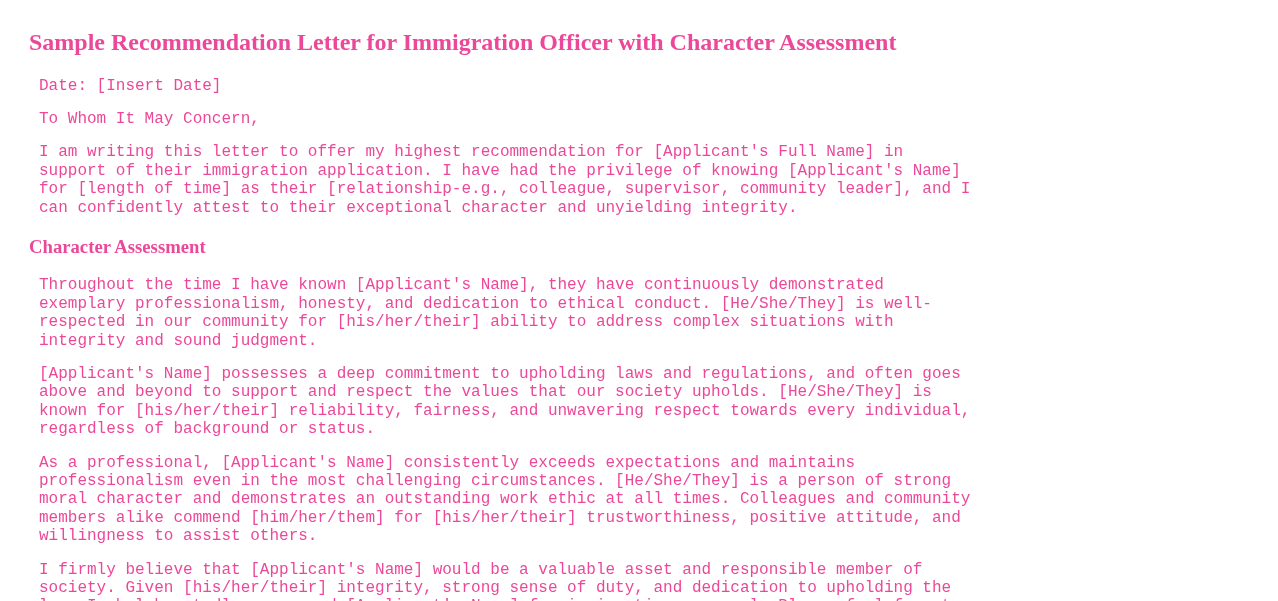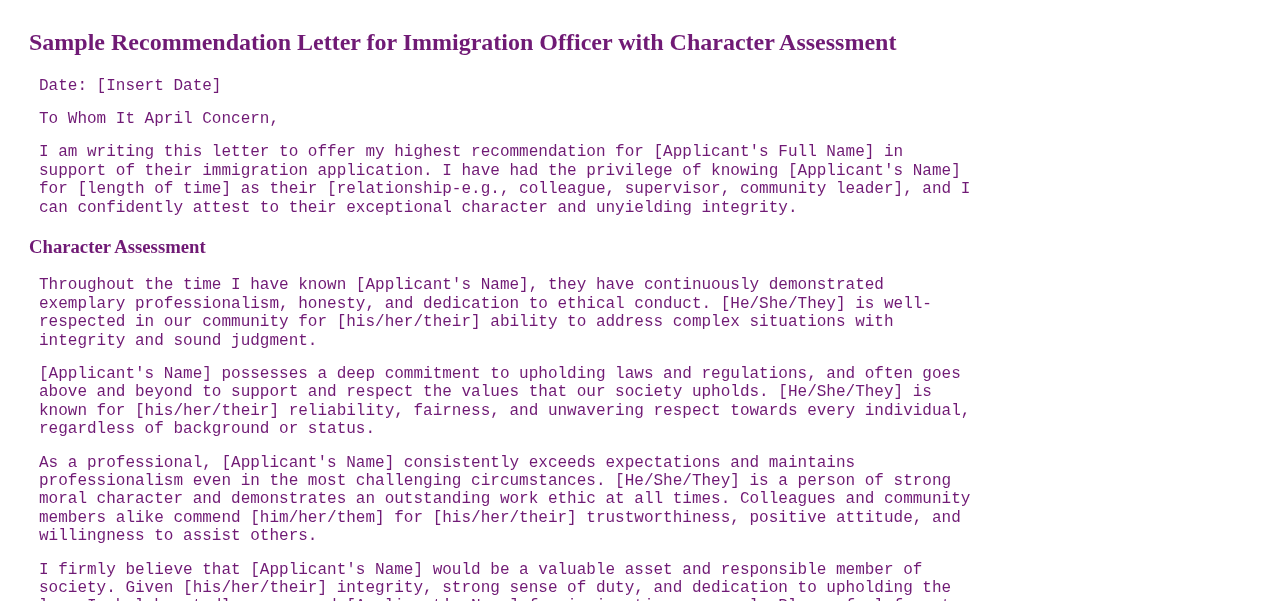--- a/index.html
+++ b/index.html
@@ -7,21 +7,21 @@
     padding: 0;
     background: #ffffff;
   }
   .page {
     position: relative;
     width: 1030px;
     height: 601px;
     overflow: hidden;
     box-sizing: border-box;
     background: #ffffff;
-    color: #701a75;
+    color: #ec4899;
     font-family: "Liberation Serif", "DejaVu Serif", serif;
     font-size: 16px;
     line-height: 1.15;
     padding: 10px 42px 0 29px;
   }
   h1.doc-title {
     font-size: 24px;
     font-weight: bold;
     line-height: 1.15;
     margin: 19px 0 20px 0;
@@ -42,21 +42,21 @@
 </style>
 </head>
 <body>
 
 <div class="page">
 
   <h1 class="doc-title">Sample Recommendation Letter for Immigration Officer with Character Assessment</h1>
 
   <p>Date: [Insert Date]</p>
 
-  <p>To Whom It April Concern,</p>
+  <p>To Whom It May Concern,</p>
 
   <p>I am writing this letter to offer my highest recommendation for [Applicant's Full Name] in support of their immigration application. I have had the privilege of knowing [Applicant's Name] for [length of time] as their [relationship-e.g., colleague, supervisor, community leader], and I can confidently attest to their exceptional character and unyielding integrity.</p>
 
   <h2 class="section-heading">Character Assessment</h2>
 
   <p>Throughout the time I have known [Applicant's Name], they have continuously demonstrated exemplary professionalism, honesty, and dedication to ethical conduct. [He/She/They] is well-respected in our community for [his/her/their] ability to address complex situations with integrity and sound judgment.</p>
 
   <p>[Applicant's Name] possesses a deep commitment to upholding laws and regulations, and often goes above and beyond to support and respect the values that our society upholds. [He/She/They] is known for [his/her/their] reliability, fairness, and unwavering respect towards every individual, regardless of background or status.</p>
 
   <p>As a professional, [Applicant's Name] consistently exceeds expectations and maintains professionalism even in the most challenging circumstances. [He/She/They] is a person of strong moral character and demonstrates an outstanding work ethic at all times. Colleagues and community members alike commend [him/her/them] for [his/her/their] trustworthiness, positive attitude, and willingness to assist others.</p>

